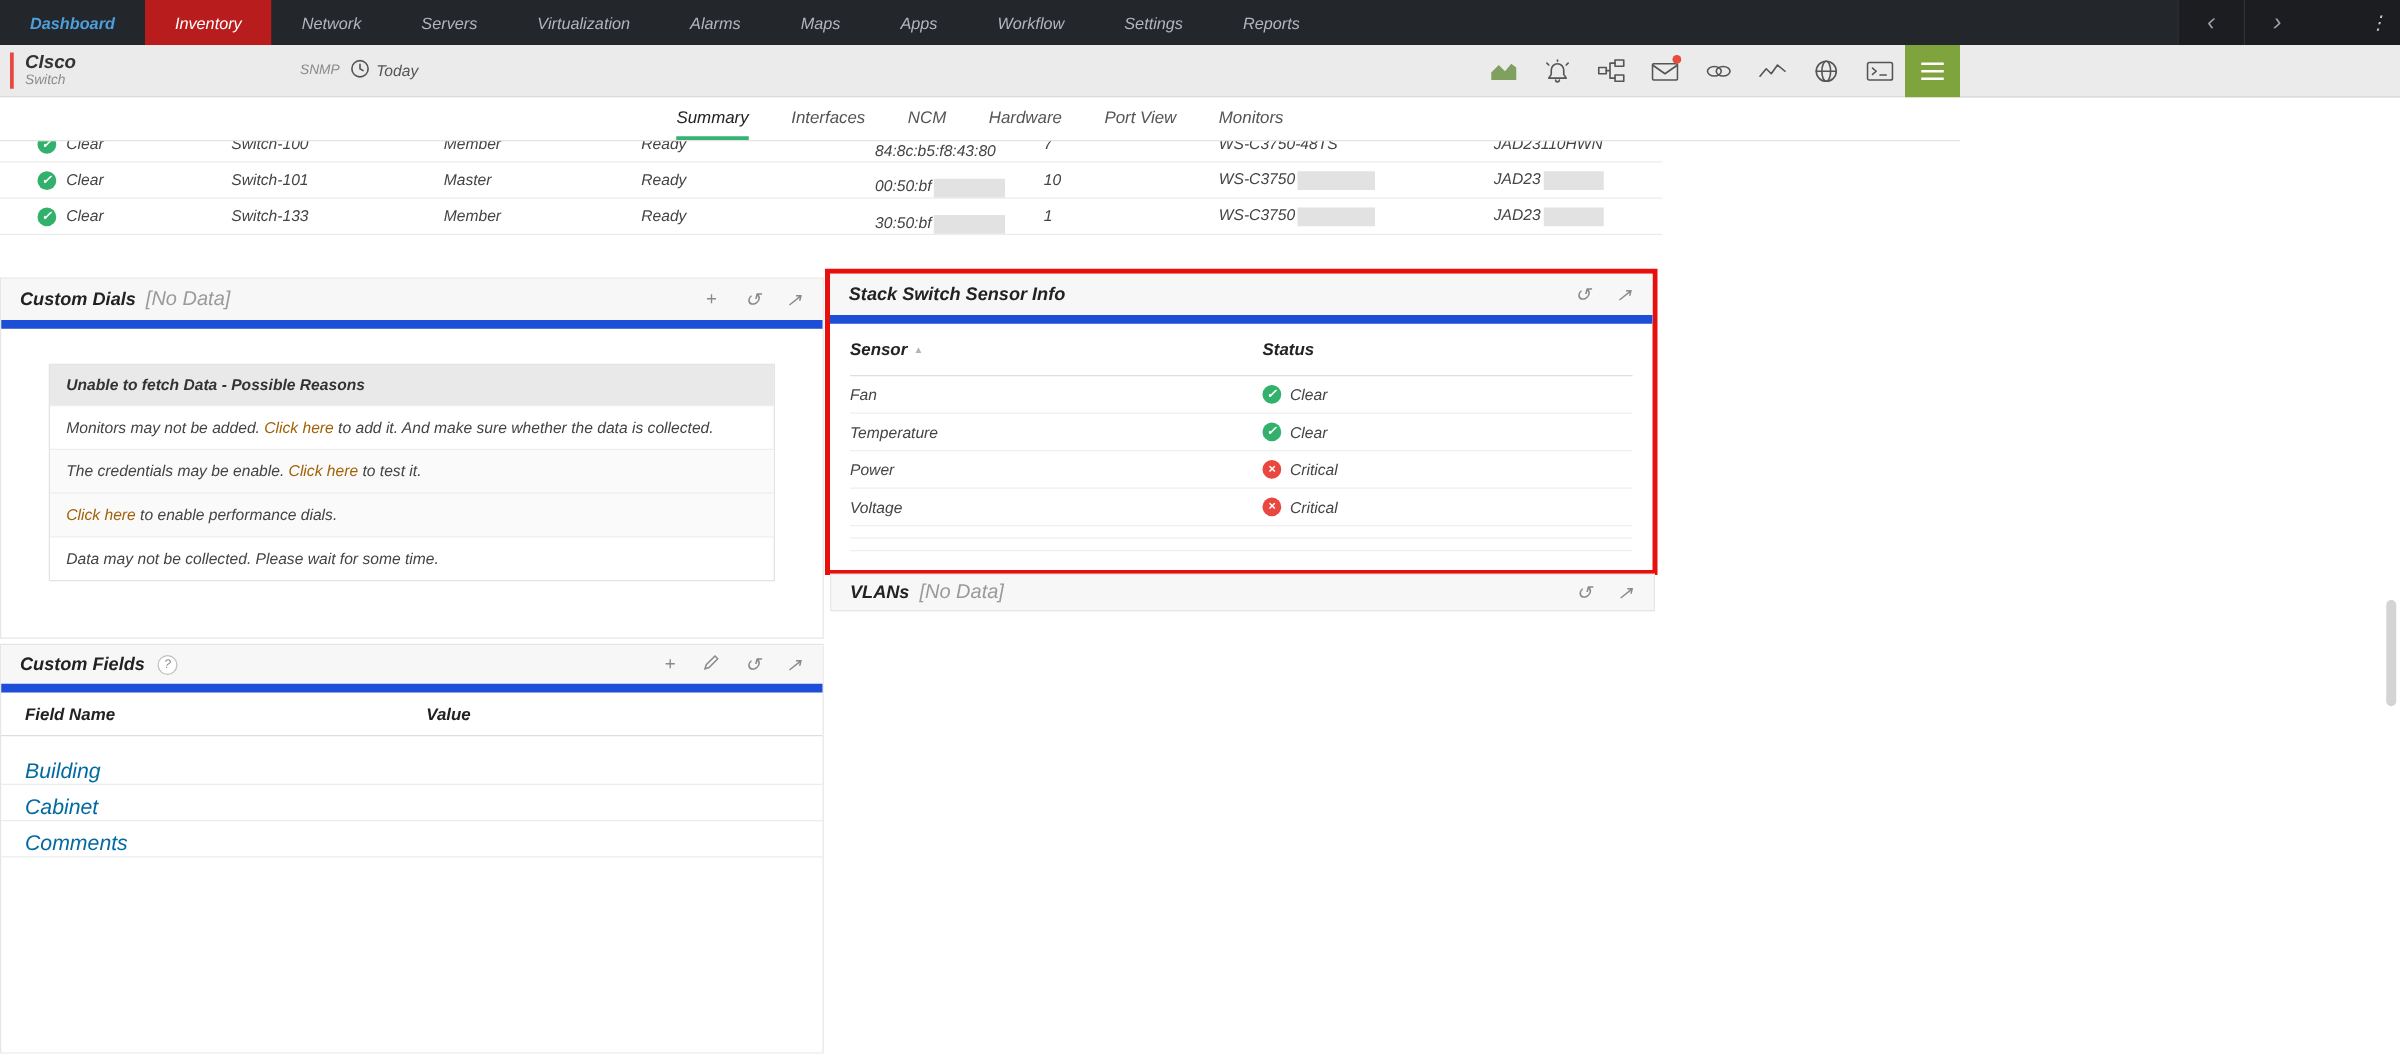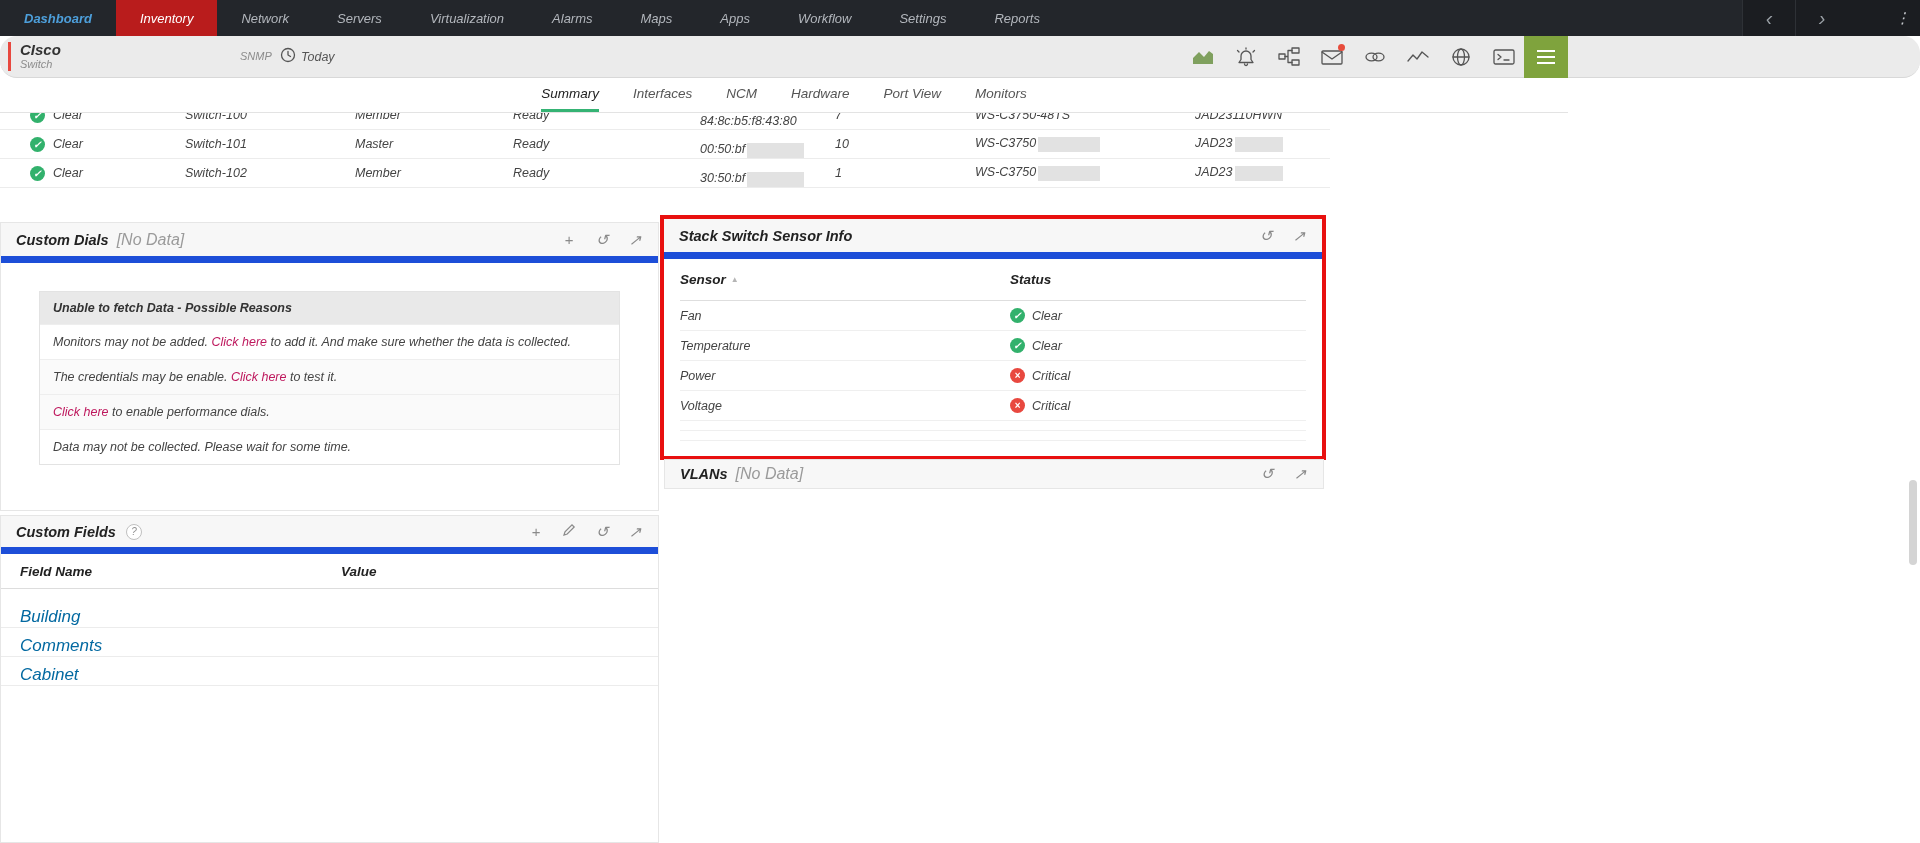--- a/index.html
+++ b/index.html
@@ -11,21 +11,21 @@
   .topnav { position:absolute; top:0; left:0; width:1920px; height:36px; background:#23262b; display:flex; align-items:stretch; }
   .nav-items { display:flex; align-items:stretch; }
   .nav-item { display:flex; align-items:center; padding:0 24px; font-size:13px; color:#b3b7bd; cursor:pointer; white-space:nowrap; }
   .nav-item.accent { color:#4d9fdb; font-weight:bold; }
   .nav-item.active { background:#b91c1c; color:#fff; }
   .nav-spacer { flex:1; }
   .nav-arrow { width:53px; background:#1b1d21; border-left:1px solid #2e3136; display:flex; align-items:center; justify-content:center; color:#9aa0a6; font-size:20px; cursor:pointer; }
   .nav-end { width:72px; background:#1b1d21; display:flex; align-items:center; justify-content:flex-end; padding-right:10px; color:#c6c9cd; font-size:15px; }
 
   
-  .devheader { position:absolute; top:36px; left:0; width:1920px; height:42px; background:#ebebeb; border-bottom:1px solid #d8d8d8;border-radius:17px; }
+  .devheader { position:absolute; top:36px; left:0; width:1920px; height:42px; background:#ebebeb; border-bottom:1px solid #d8d8d8; }
   .title-wrap { position:absolute; left:8px; top:6px; display:flex; align-items:center; }
   .accent-bar { width:3px; height:29px; background:#e8483f; margin-right:9px; }
   .dev-title { font-size:15px; font-weight:bold; color:#333; line-height:16px; }
   .dev-sub { font-size:11px; color:#8b8b8b; line-height:13px; }
   .dev-proto { position:absolute; left:240px; top:14px; font-size:11px; color:#8b8b8b; }
   .dev-time { position:absolute; left:280px; top:11px; display:flex; align-items:center; gap:5px; font-size:12.5px; color:#555; cursor:pointer; }
   .header-icons { position:absolute; left:1192px; top:0; height:42px; display:flex; align-items:center; gap:21px; }
   .hicon { width:22px; height:22px; position:relative; display:flex; align-items:center; justify-content:center; cursor:pointer; }
   .maildot { position:absolute; top:-2px; right:-2px; width:7px; height:7px; border-radius:50%; background:#e74c3c; }
   .menu-btn { position:absolute; left:1524px; top:0; width:44px; height:42px; background:#7fa33d; display:flex; flex-direction:column; align-items:center; justify-content:center; gap:4px; cursor:pointer; }
@@ -54,21 +54,21 @@
   .panel-title { font-size:14.5px; font-weight:bold; color:#222; }
   .nodata { font-size:16px; color:#9a9a9a; margin-left:8px; }
   .head-icons { margin-left:auto; display:flex; gap:17px; align-items:center; color:#8a8a8a; }
   .hi { font-size:15px; width:16px; text-align:center; cursor:pointer; color:#8a8a8a; }
 
   .panel-dials { position:absolute; left:0; top:222px; width:659px; height:289px; border:1px solid #e6e6e6; background:#fff; }
   .errbox { margin:28px 38px 0 38px; border:1px solid #e3e3e3; }
   .errhead { background:#e9e9e9; padding:9px 13px; font-size:12.5px; font-weight:bold; color:#333; }
   .errrow { padding:10px 13px; font-size:12.5px; color:#444; border-top:1px solid #eee; }
   .errrow.alt { background:#fafafa; }
-  .link { color:#be185d; cursor:pointer; text-decoration:none; }
+  .link { color:#a16207; cursor:pointer; text-decoration:none; }
 
   .annotation { position:absolute; left:660px; top:215px; width:666px; height:245px; border:4px solid #e8100f; background:#fff; }
   .sensor-table { padding:0 16px; }
   .s-hrow { display:flex; height:42px; align-items:center; border-bottom:1px solid #dedede; font-size:13.5px; font-weight:bold; color:#222; }
   .s-c0 { width:330px; display:flex; align-items:center; cursor:pointer; }
   .s-c1 { flex:1; }
   .caret { font-size:8px; color:#b5b5b5; margin-left:5px; }
   .s-row { display:flex; height:30px; align-items:center; border-bottom:1px solid #efefef; font-size:12.5px; color:#444; }
   .s-status { display:flex; align-items:center; gap:7px; }
   .s-empty { height:10px; border-bottom:1px solid #efefef; }
@@ -227,21 +227,21 @@
       <div class="c4"><span>00:50:bf</span><span class="redact" style="width:57px"></span></div>
       <div class="c5">10</div>
       <div class="c6"><span>WS-C3750</span><span class="redact" style="width:62px"></span></div>
       <div class="c7"><span>JAD23</span><span class="redact" style="width:48px"></span></div>
     </div>
     <div class="m-row">
       <div class="c0">
           <span class="badge clear">✓</span>
           <span>Clear</span>
         </div>
-      <div class="c1">Switch-102</div>
+      <div class="c1">Switch-133</div>
       <div class="c2">Member</div>
       <div class="c3">Ready</div>
       <div class="c4"><span>30:50:bf</span><span class="redact" style="width:57px"></span></div>
       <div class="c5">1</div>
       <div class="c6"><span>WS-C3750</span><span class="redact" style="width:62px"></span></div>
       <div class="c7"><span>JAD23</span><span class="redact" style="width:48px"></span></div>
     </div>
   </div>
 
   <section class="panel-dials">
@@ -349,25 +349,25 @@
     <div class="f-hrow">
       <div class="f-c0">Field Name</div>
       <div class="f-c1">Value</div>
     </div>
     <div class="f-body">
       <div class="f-row">
         <div class="f-c0">Building</div>
         <div class="f-c1"></div>
       </div>
       <div class="f-row">
+        <div class="f-c0">Cabinet</div>
+        <div class="f-c1"></div>
+      </div>
+      <div class="f-row">
         <div class="f-c0">Comments</div>
         <div class="f-c1"></div>
       </div>
-      <div class="f-row">
-        <div class="f-c0">Cabinet</div>
-        <div class="f-c1"></div>
-      </div>
     </div>
   </section>
 
   <div class="scroll-thumb"></div>
 
 </div>
 
 </body></html>

